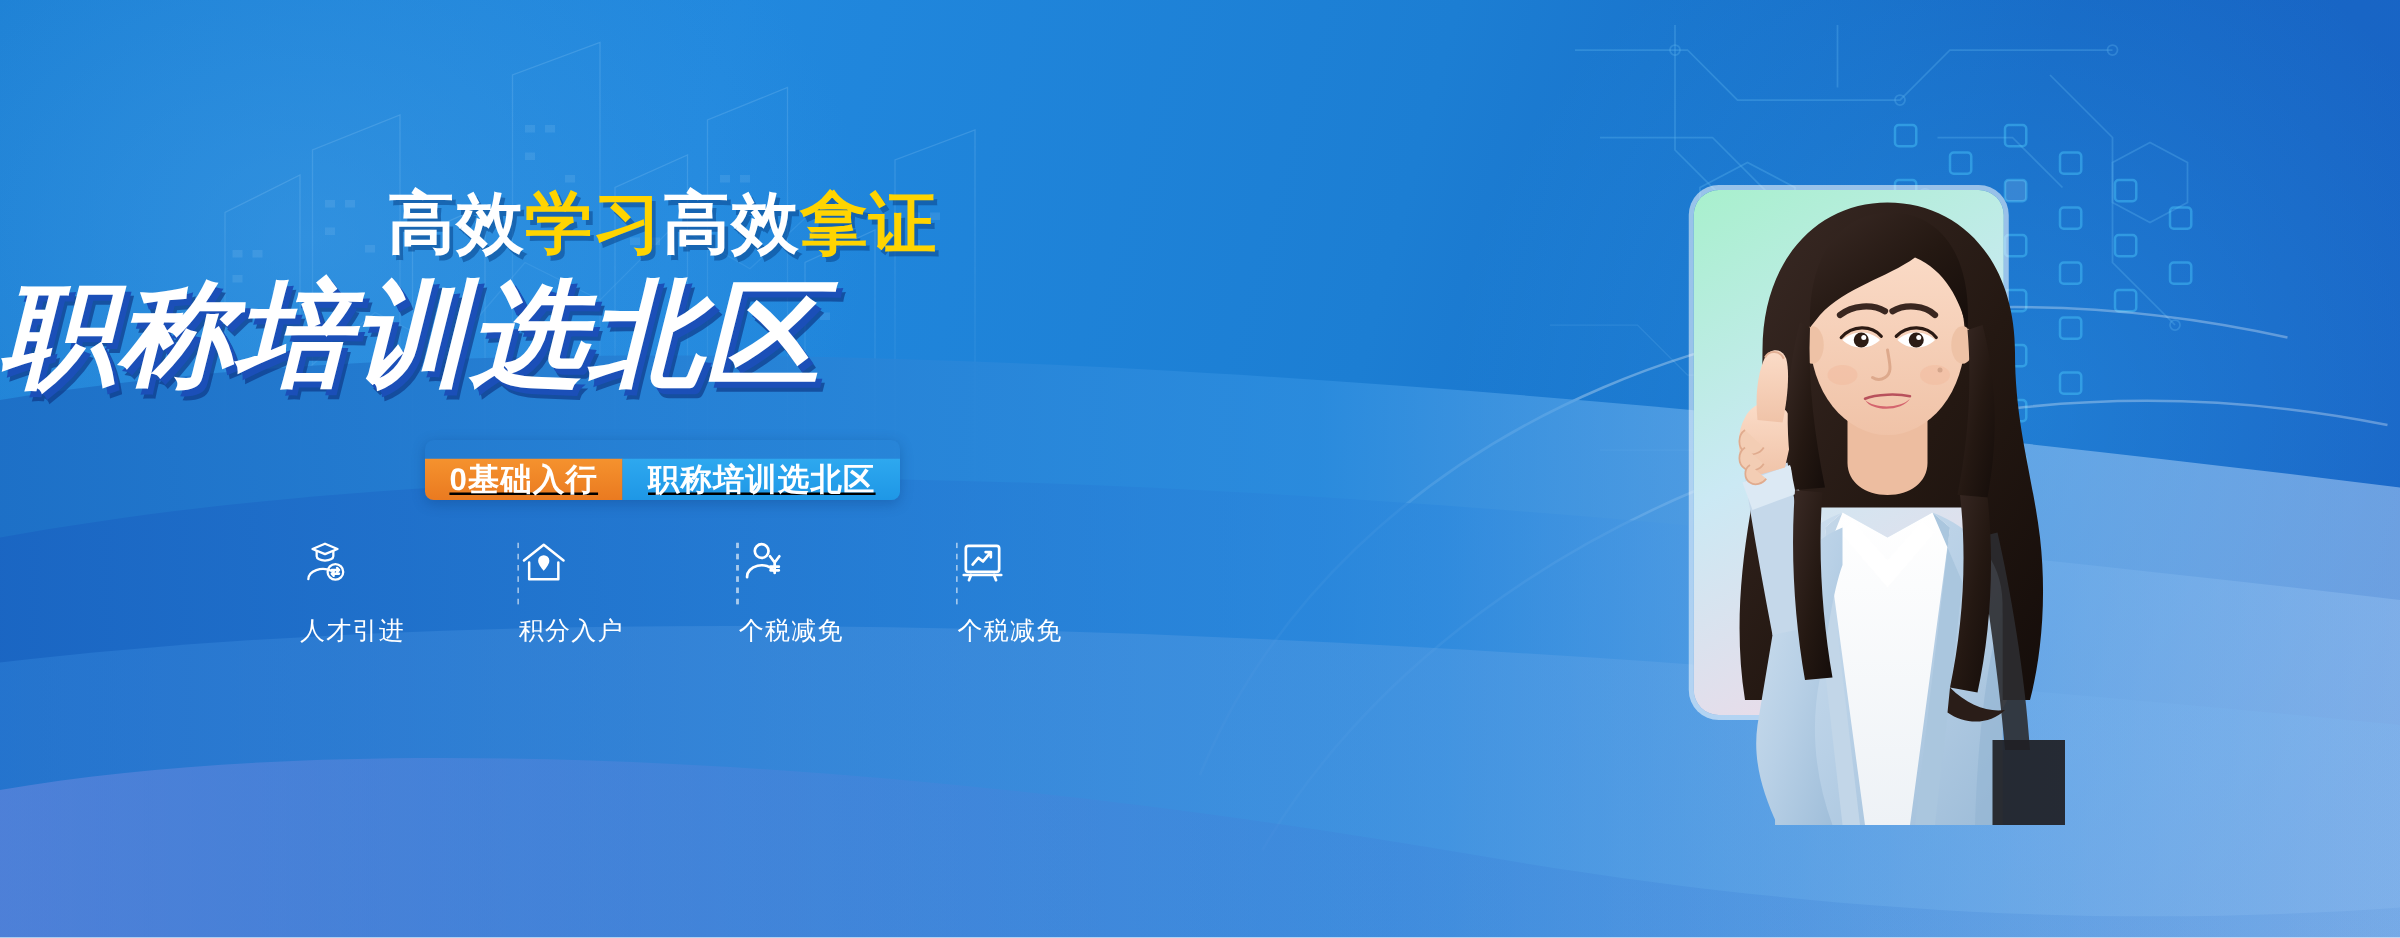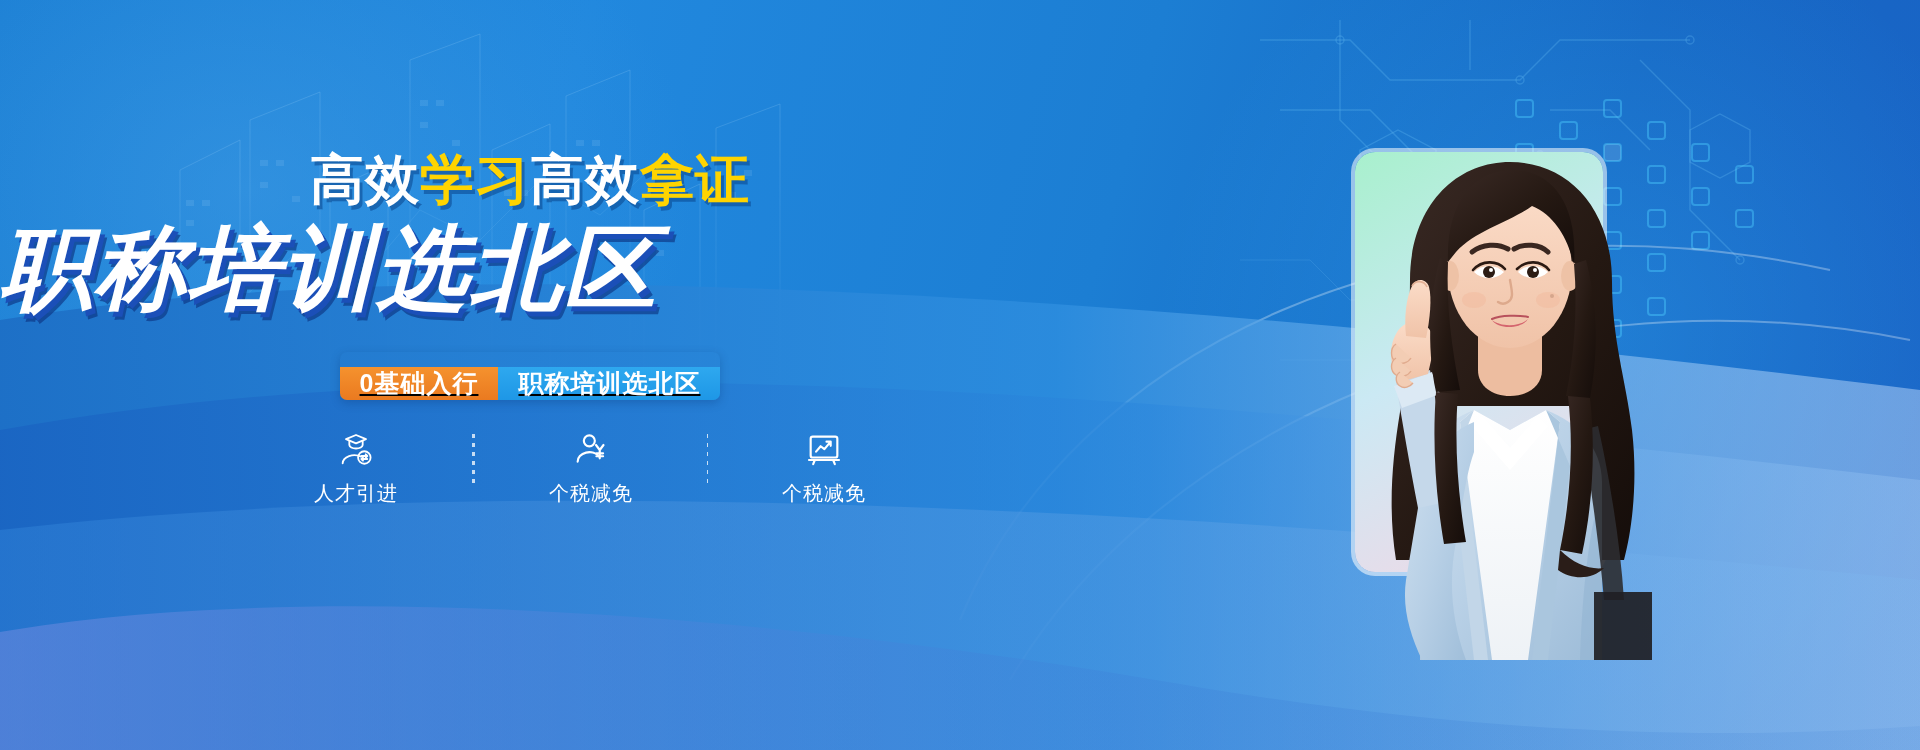--- a/index.html
+++ b/index.html
@@ -145,22 +145,22 @@
     top: 430px;
     left: 240px;
     width: 700px;
     display: flex;
     align-items: flex-start;
   }
   .feature {
     flex: 1;
     display: flex;
     flex-direction: column;
-    align-items: center;
-    gap: 10px;
+    align-items: flex-start;
+    gap: 21px;
     position: relative;
   }
   .feature .ico {
     width: 40px; height: 40px;
     display: flex; align-items: center; justify-content: center;
   }
   .feature .lbl {
     font-size: 20px;
     color: #ffffff;
     letter-spacing: 1px;
@@ -371,20 +371,30 @@
             <path d="M8 40 a14 10 0 0 1 22 -8"></path>
             <circle cx="34" cy="33" r="7.5"></circle>
             <path d="M30.5 31.2 h7 M30.5 34.8 h7 M35.6 29.2 l2 2 -2 2 M32.4 32.8 l-2 2 2 2"></path>
           </svg>
         </div>
         <div class="lbl">人才引进</div>
       </div>
 
       <div class="divider"></div>
 
+      <div class="feature">
+        <div class="ico">
+          <svg viewBox="0 0 48 48" width="40" height="40" fill="none" stroke="#ffffff" stroke-width="2.4" stroke-linecap="round" stroke-linejoin="round">
+            <path d="M5 22 L24 7 L43 22"></path>
+            <path d="M10 24 v16 h28 v-16"></path>
+            <path d="M24 17 a5.4 5.4 0 0 1 5.4 5.4 c0 4 -5.4 9.6 -5.4 9.6 s-5.4 -5.6 -5.4 -9.6 A5.4 5.4 0 0 1 24 17 Z" fill="#ffffff" stroke="none"></path>
+          </svg>
+        </div>
+        <div class="lbl">积分入户</div>
+      </div>
 
       <div class="divider"></div>
 
 
       <div class="divider"></div>
 
       <div class="feature">
         <div class="ico">
           <svg viewBox="0 0 48 48" width="40" height="40" fill="none" stroke="#ffffff" stroke-width="2.6" stroke-linecap="round" stroke-linejoin="round">
             <circle cx="22" cy="13" r="6.6"></circle>

